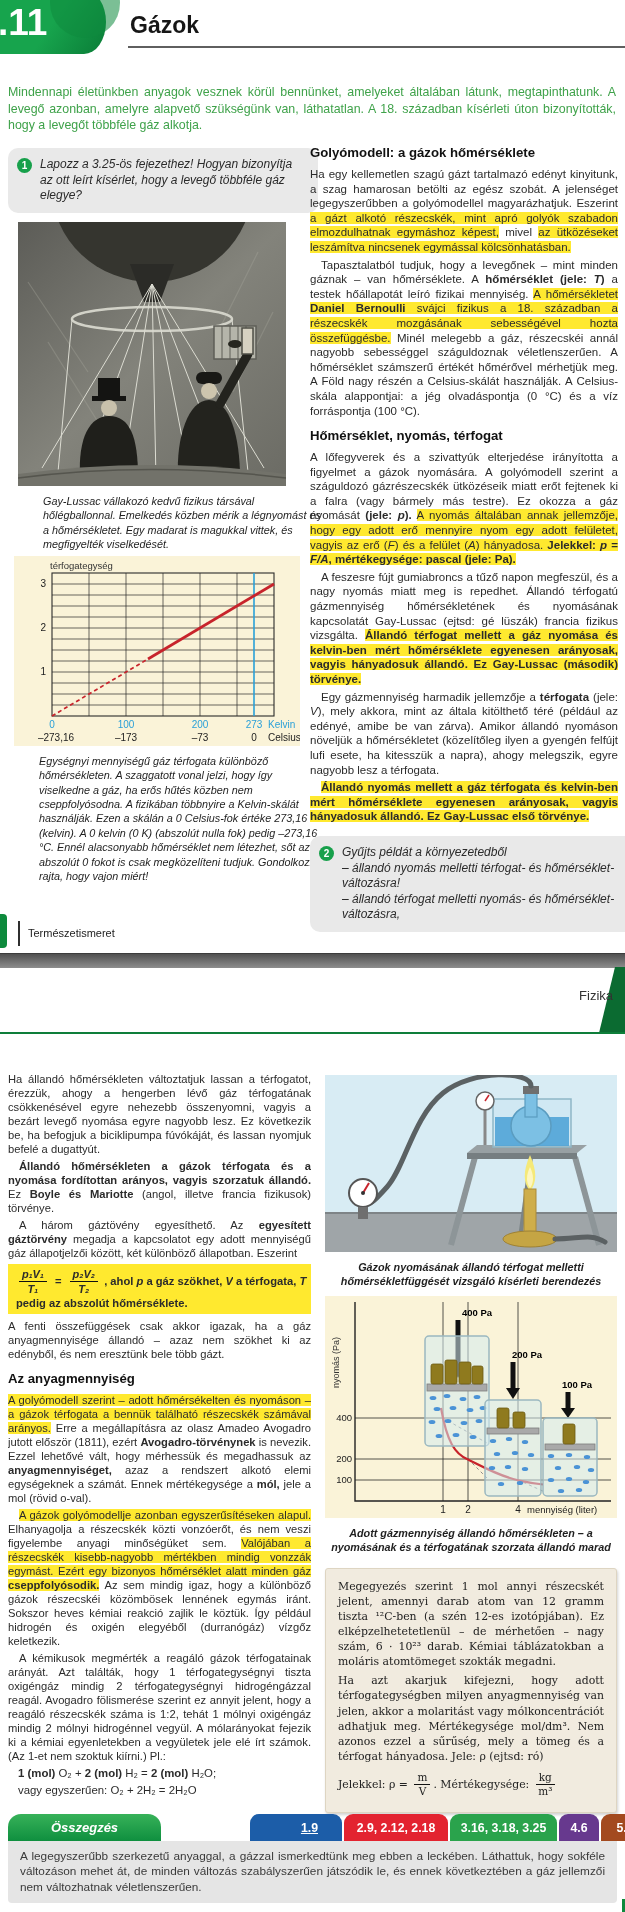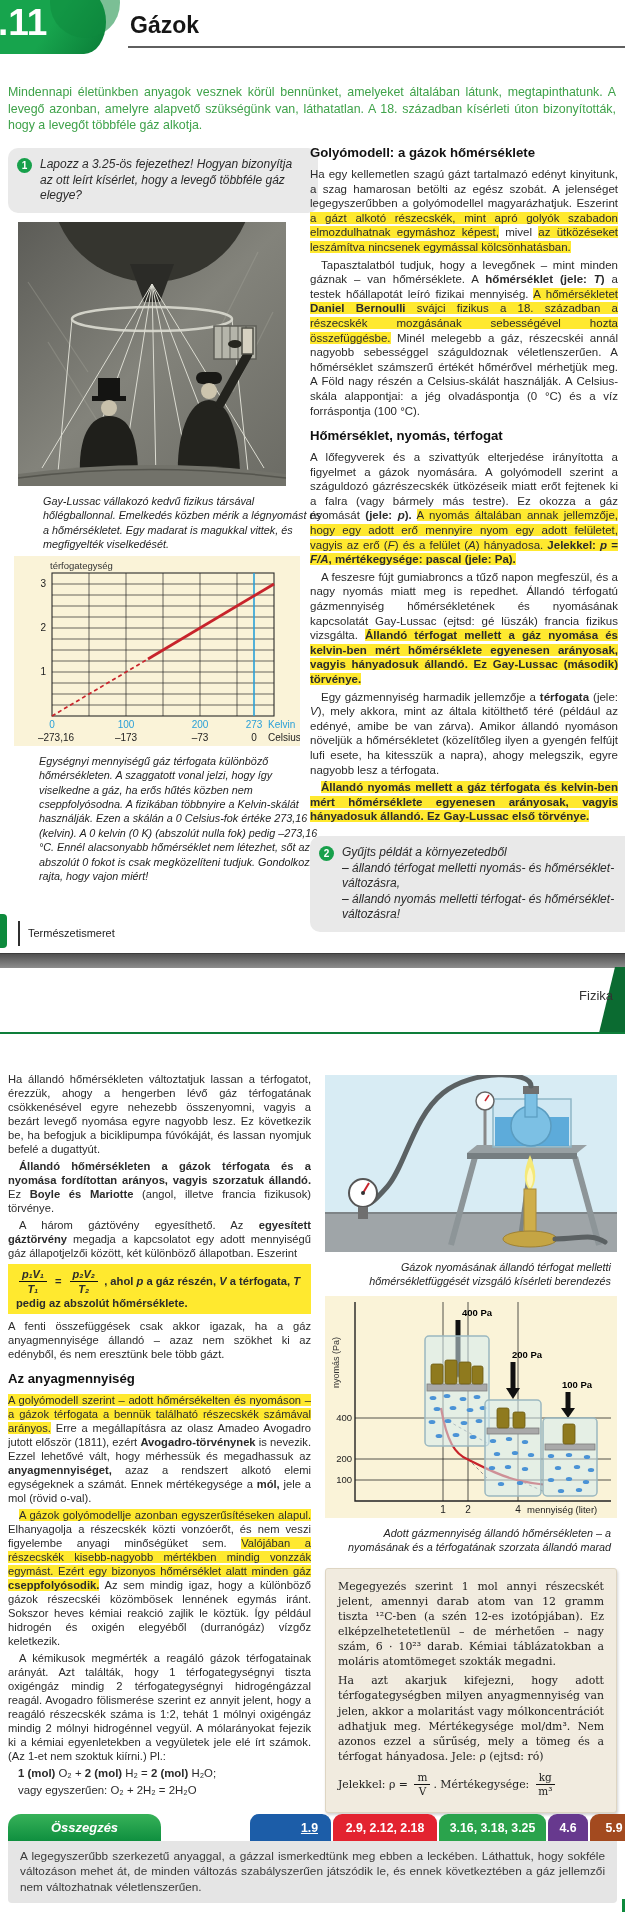--- a/index.html
+++ b/index.html
@@ -46,42 +46,42 @@
   .pagebreak{position:absolute;left:0;top:953px;width:625px;height:14px;
              background:linear-gradient(#515151,#8d8d8d);border-top:1px solid #3c3c3c;}
   
   .fizika{position:absolute;right:12px;top:988px;font-size:13px;color:#333;}
   .wedge{position:absolute;right:0;top:967px;}
   .p2rule{position:absolute;left:0;top:1032px;width:625px;height:2px;background:#0e7e3a;}
   
   .p2-left{position:absolute;left:8px;top:1072px;width:303px;height:741px;overflow:hidden;}
   .p2-left .para{font-size:11.2px;line-height:1.25;}
   .p2-right{position:absolute;left:325px;top:1075px;width:292px;}
-  .figcap{font-style:italic;font-size:10.8px;line-height:1.3;text-align:right;margin:4px 6px 8px 6px;color:#1f1f1f;}
+  .figcap{font-style:italic;font-size:10.8px;line-height:1.3;text-align:center;margin:4px 6px 8px 6px;color:#1f1f1f;font-weight:bold;}
   .formula{background:#ffe92f;padding:4px 4px 4px 8px;margin:4px 0 5px 0;font-size:11.2px;line-height:1.3;}
   .frac{display:inline-block;vertical-align:middle;text-align:center;font-style:italic;font-weight:bold;
         font-size:11px;line-height:1.12;margin:0 3px;}
   .frac .num{display:block;border-bottom:1.2px solid #111;padding:0 3px 1px 3px;}
   .frac .den{display:block;padding-top:1px;}
   .eqsign{font-weight:bold;margin:0 2px;}
   .eqline{font-size:11.4px;line-height:1.3;margin:2px 0 0 10px;}
   
   .notebox{margin-top:14px;background:#f1ebdf;border:1px solid #ded5c2;border-radius:3px;
            box-shadow:1px 2px 3px rgba(0,0,0,.18);padding:10px 12px;
            font-family:"DejaVu Serif","Liberation Serif",serif;font-size:10.9px;line-height:1.38;text-align:justify;color:#222;}
   .notebox p{margin:0 0 4px 0;}
   .notebox .frac{font-weight:normal;font-style:normal;font-size:10.5px;}
   
   .sum-pill{position:absolute;left:8px;top:1814px;width:153px;height:27px;border-radius:13px 13px 0 0;
             background:linear-gradient(#37b259,#0f8f3f);color:#fff;font-weight:bold;font-style:italic;
             text-align:center;line-height:27px;font-size:13px;}
   .tabs{position:absolute;left:250px;top:1814px;height:27px;display:flex;gap:2px;}
   .tab{height:27px;border-radius:9px 9px 0 0;color:#fff;font-weight:bold;font-size:12.3px;
        display:flex;align-items:center;justify-content:center;}
-  .tab.t0{width:68px;justify-content:flex-end;padding-right:13px;text-decoration:underline;}
+  .tab.t0{width:68px;justify-content:flex-end;padding-right:24px;text-decoration:underline;}
   .tab.t1{width:104px;}
   .tab.t2{width:107px;}
   .tab.t3{width:40px;}
   .tab.t4{width:48px;}
   .sum-box{position:absolute;left:8px;top:1841px;width:585px;background:#e5e5e5;padding:8px 12px;
            font-size:11.8px;line-height:1.3;color:#3a3a3a;text-align:justify;border-radius:0 0 4px 4px;}
   .endmark{position:absolute;right:0;top:1899px;width:3px;height:13px;background:#0d8a3c;}
 </style>
 </head>
 <body>
@@ -206,22 +206,22 @@
   <p class="para"><span>Ha egy kellemetlen szagú gázt tartalmazó edényt kinyitunk, a szag hamarosan betölti az egész szobát. A jelenséget legegyszerűbben a golyómodellel magyarázhatjuk. Eszerint </span><span class="m-h">a gázt alkotó részecskék, mint apró golyók szabadon elmozdulhatnak egymáshoz képest,</span><span> mivel </span><span class="m-h">az ütközéseket leszámítva nincsenek egymással kölcsönhatásban.</span></p>
   <p class="para ind"><span>Tapasztalatból tudjuk, hogy a levegőnek – mint minden gáznak – van hőmérséklete. A </span><span class="m-b">hőmérséklet (jele: </span><span class="m-b m-i">T</span><span class="m-b">)</span><span> a testek hőállapotát leíró fizikai mennyiség. </span><span class="m-h">A hőmérsékletet </span><span class="m-h m-b">Daniel Bernoulli</span><span class="m-h"> svájci fizikus a 18. században a részecskék mozgásának sebességével hozta összefüggésbe.</span><span> Minél melegebb a gáz, részecskéi annál nagyobb sebességgel száguldoznak véletlenszerűen. A hőmérséklet számszerű értékét hőmérővel mérhetjük meg. A Föld nagy részén a Celsius-skálát használják. A Celsius-skála alappontjai: a jég olvadáspontja (0 °C) és a víz forráspontja (100 °C).</span></p>
   <div class="colhead">Hőmérséklet, nyomás, térfogat</div>
   <p class="para"><span>A lőfegyverek és a szivattyúk elterjedése irányította a figyelmet a gázok nyomására. A golyómodell szerint a száguldozó gázrészecskék ütközéseik miatt erőt fejtenek ki a falra (vagy bármely más testre). Ez okozza a gáz nyomását </span><span class="m-b">(jele: </span><span class="m-b m-i">p</span><span class="m-b">).</span><span> </span><span class="m-h">A nyomás általában annak jellemzője, hogy egy adott erő mennyire nyom egy adott felületet, vagyis az erő (</span><span class="m-h m-i">F</span><span class="m-h">) és a felület (</span><span class="m-h m-i">A</span><span class="m-h">) hányadosa. </span><span class="m-h m-b">Jelekkel: </span><span class="m-h m-b m-i">p</span><span class="m-h m-b"> = </span><span class="m-h m-b m-i">F/A</span><span class="m-h m-b">, mértékegysége: pascal (jele: Pa).</span></p>
   <p class="para ind"><span>A feszesre fújt gumiabroncs a tűző napon megfeszül, és a nagy nyomás miatt meg is repedhet. Állandó térfogatú gázmennyiség hőmérsékletének és nyomásának kapcsolatát Gay-Lussac (ejtsd: gé lüszák) francia fizikus vizsgálta. </span><span class="m-h m-b">Állandó térfogat mellett a gáz nyomása és kelvin-ben mért hőmérséklete egyenesen arányosak, vagyis hányadosuk állandó. Ez Gay-Lussac (második) törvénye.</span></p>
   <p class="para ind"><span>Egy gázmennyiség harmadik jellemzője a </span><span class="m-b">térfogata</span><span> (jele: </span><span class="m-i">V</span><span>), mely akkora, mint az általa kitölthető téré (például az edényé, amibe be van zárva). Amikor állandó nyomáson növeljük a hőmérsékletet (közelítőleg ilyen a gyengén felfújt lufi esete, ha kitesszük a napra), ahogy melegszik, egyre nagyobb lesz a térfogata.</span></p>
   <p class="para ind"><span class="m-h m-b">Állandó nyomás mellett a gáz térfogata és kelvin-ben mért hőmérséklete egyenesen arányosak, vagyis hányadosuk állandó. Ez Gay-Lussac első törvénye.</span></p>
   <div class="qbox q2">
     <span class="qnum">2</span>
     <p>Gyűjts példát a környezetedből</p>
+    <p>– állandó nyomás melletti térfogat- és hőmérséklet-változásra!</p>
     <p>– állandó térfogat melletti nyomás- és hőmérséklet-változásra,</p>
-    <p>– állandó nyomás melletti térfogat- és hőmérséklet-változásra!</p>
   </div>
 </div>
 
 <div class="foot1-tab"></div>
 <div class="foot1-bar"></div>
 <div class="foot1">Természetismeret</div>
 
 <div class="pagebreak"></div>
 
 <svg class="wedge" width="28" height="66" viewBox="0 0 28 66">
@@ -237,21 +237,21 @@
   <div class="formula">
     <span class="frac">
       <span class="num">p₁V₁</span>
       <span class="den">T₁</span>
     </span>
     <span class="eqsign">=</span>
     <span class="frac">
       <span class="num">p₂V₂</span>
       <span class="den">T₂</span>
     </span>
-    <span><span class="m-h m-b"> , ahol </span><span class="m-h m-b m-i">p</span><span class="m-h m-b"> a gáz részén, </span><span class="m-h m-b m-i">V</span><span class="m-h m-b"> a térfogata, </span><span class="m-h m-b m-i">T</span><span class="m-h m-b"> pedig az abszolút hőmérséklete.</span></span>
+    <span><span class="m-h m-b"> , ahol </span><span class="m-h m-b m-i">p</span><span class="m-h m-b"> a gáz szökhet, </span><span class="m-h m-b m-i">V</span><span class="m-h m-b"> a térfogata, </span><span class="m-h m-b m-i">T</span><span class="m-h m-b"> pedig az abszolút hőmérséklete.</span></span>
   </div>
   <p class="para"><span>A fenti összefüggések csak akkor igazak, ha a gáz anyagmennyisége állandó – azaz nem szökhet ki az edényből, és nem eresztünk bele több gázt.</span></p>
   <div class="colhead">Az anyagmennyiség</div>
   <p class="para"><span class="m-h">A golyómodell szerint – adott hőmérsékelten és nyomáson – a gázok térfogata a bennük található részecskék számával arányos.</span><span> Erre a megállapításra az olasz Amadeo Avogadro jutott először (1811), ezért </span><span class="m-b">Avogadro-törvénynek</span><span> is nevezik. Ezzel lehetővé vált, hogy mérhessük és megadhassuk az </span><span class="m-b">anyagmennyiséget,</span><span> azaz a rendszert alkotó elemi egységeknek a számát. Ennek mértékegysége a </span><span class="m-b">mól,</span><span> jele a mol (rövid o-val).</span></p>
   <p class="para ind"><span class="m-h">A gázok golyómodellje azonban egyszerűsítéseken alapul.</span><span> Elhanyagolja a részecskék közti vonzóerőt, és nem veszi figyelembe anyagi minőségüket sem. </span><span class="m-h">Valójában a részecskék kisebb-nagyobb mértékben mindig vonzzák egymást. Ezért egy bizonyos hőmérséklet alatt minden gáz </span><span class="m-h m-b">cseppfolyósodik.</span><span> Az sem mindig igaz, hogy a különböző gázok részecskéi közömbösek lennének egymás iránt. Sokszor heves kémiai reakció zajlik le köztük. Így például hidrogén és oxigén elegyéből (durranógáz) vízgőz keletkezik.</span></p>
   <p class="para ind"><span>A kémikusok megmérték a reagáló gázok térfogatainak arányát. Azt találták, hogy 1 térfogategységnyi tiszta oxigéngáz mindig 2 térfogategységnyi hidrogéngázzal reagál. Avogadro fölismerése szerint ez annyit jelent, hogy a reagáló részecskék száma is 1:2, tehát 1 mólnyi oxigéngáz mindig 2 mólnyi hidrogénnel vegyül. A mólarányokat fejezik ki a kémiai egyenletekben a vegyületek jele elé írt számok. (Az 1-et nem szoktuk kiírni.) Pl.:</span></p>
   <p class="eqline"><span class="m-b">1 (mol)</span><span> O₂ + </span><span class="m-b">2 (mol)</span><span> H₂ = </span><span class="m-b">2 (mol)</span><span> H₂O;</span></p>
   <p class="eqline"><span>vagy egyszerűen: O₂ + 2H₂ = 2H₂O</span></p>
 </div>
 

